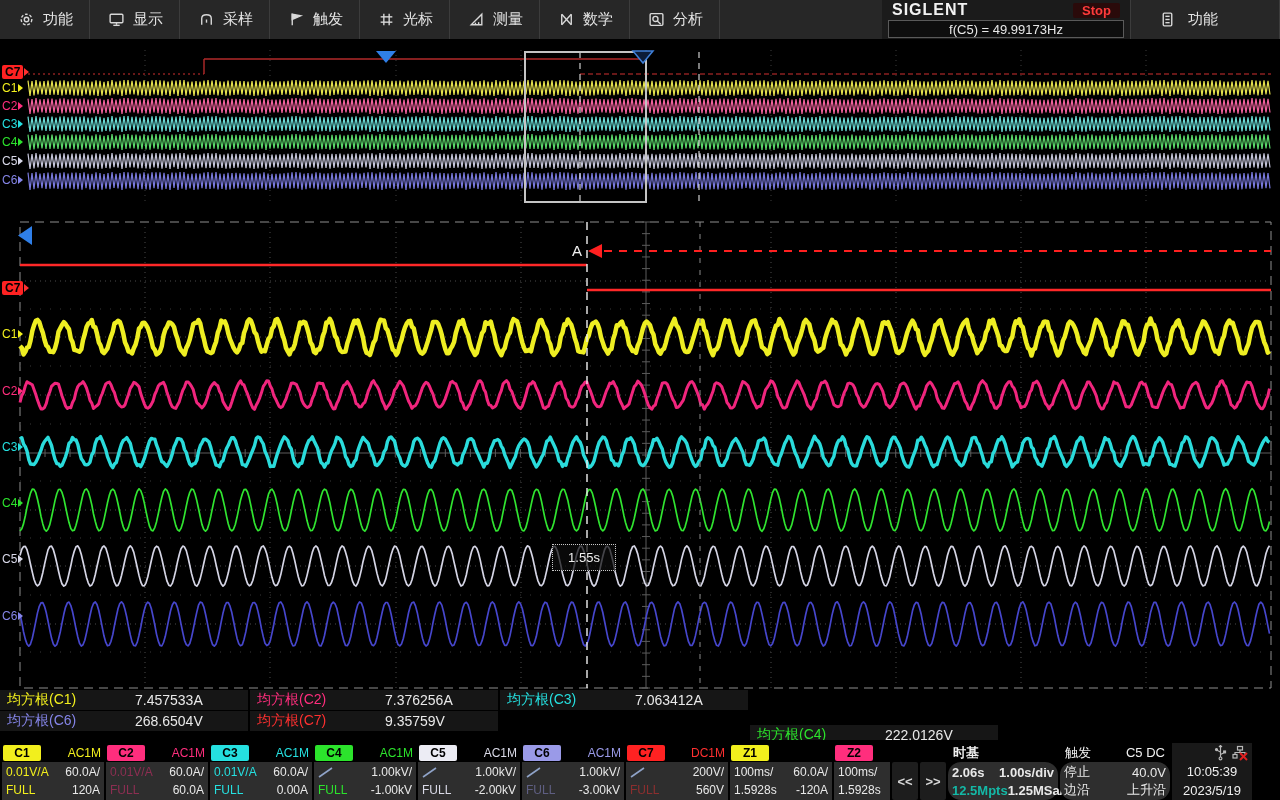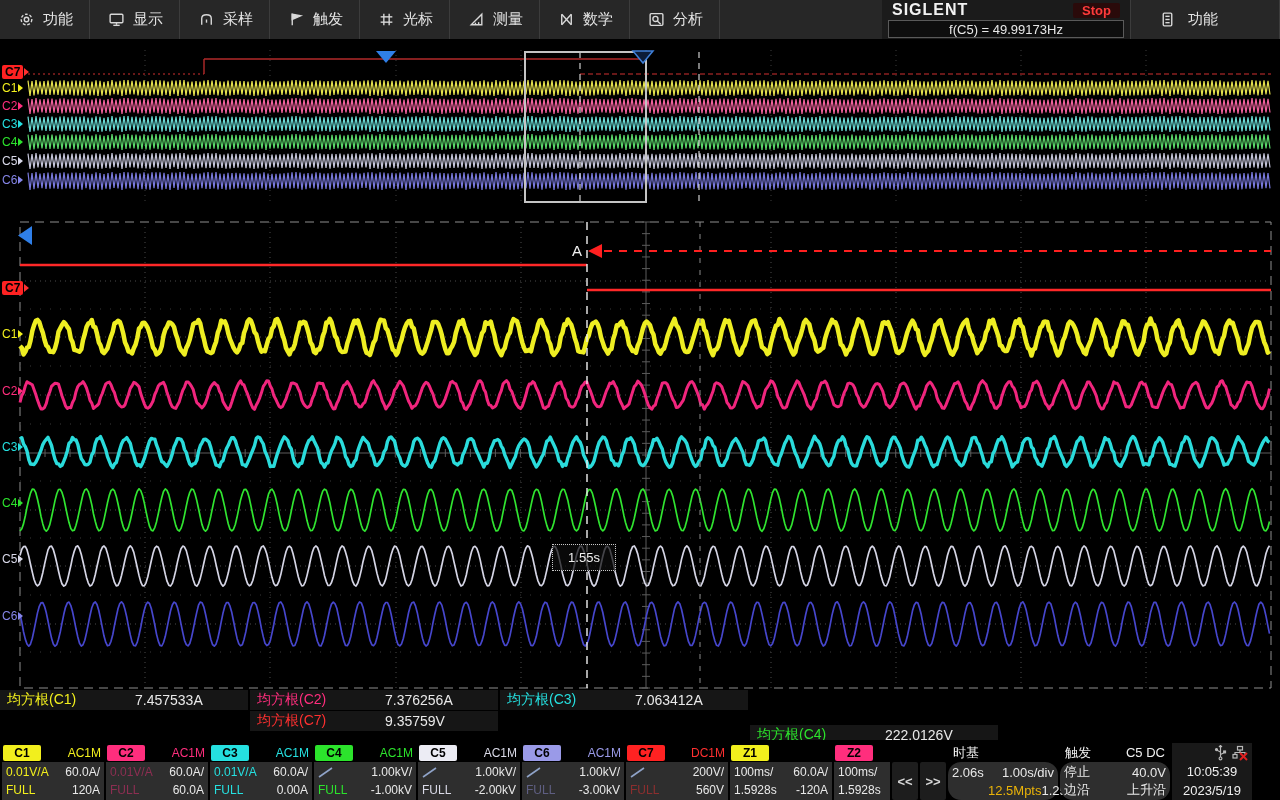--- a/index.html
+++ b/index.html
@@ -398,20 +398,24 @@
         <span class="mvalue">7.376256A</span>
       </div>
       <div class="mcell" style="left: 500px; top: 0px;">
         <span class="mlabel" style="color: rgb(37, 224, 224);">均方根(C3)</span>
         <span class="mvalue">7.063412A</span>
       </div>
       <div class="mcell" style="left: 750px; top: 0px; margin-top: 35px;">
         <span class="mlabel" style="color: rgb(44, 227, 44);">均方根(C4)</span>
         <span class="mvalue">222.0126V</span>
       </div>
+      <div class="mcell" style="left: 0px; top: 21px;">
+        <span class="mlabel" style="color: rgb(133, 133, 232);">均方根(C6)</span>
+        <span class="mvalue">268.6504V</span>
+      </div>
       <div class="mcell" style="left: 250px; top: 21px;">
         <span class="mlabel" style="color: rgb(255, 48, 48);">均方根(C7)</span>
         <span class="mvalue">9.35759V</span>
       </div>
     </section>
 
   <footer class="bottombar" id="bottombar">
       <div class="bbox chbox">
         <div class="chhead">
           <span class="chbadge" style="background: rgb(242, 239, 29);">C1</span>
@@ -565,31 +569,31 @@
             <span class="r"></span>
           </div>
           <div class="chrow">
             <span class="l" style="color: rgb(233, 233, 233);">1.5928s</span>
             <span class="r"></span>
           </div>
         </div>
       </div>
       <div class="bbox navbtn">&lt;&lt;</div>
       <div class="bbox navbtn">&gt;&gt;</div>
-      <div class="bbox infobox" style="width: 110px;">
+      <div class="bbox infobox" style="width: 110px; font-weight: bold;">
         <div class="tb-head">
           <span>时基</span>
         </div>
         <div class="chbody">
           <div class="chrow">
             <span class="l" style="color: rgb(233, 233, 233);">2.06s</span>
             <span class="r">1.00s/div</span>
           </div>
           <div class="chrow">
-            <span class="l" style="color: #eab308; margin-left: 36px;">12.5Mpts</span>
+            <span class="l" style="color: #14b8a6;">12.5Mpts</span>
             <span class="r">1.25MSa/s</span>
           </div>
         </div>
       </div>
       <div class="bbox infobox" style="width: 110px;">
         <div class="tb-head">
           <span>触发</span>
           <span>C5 DC</span>
         </div>
         <div class="chbody">

